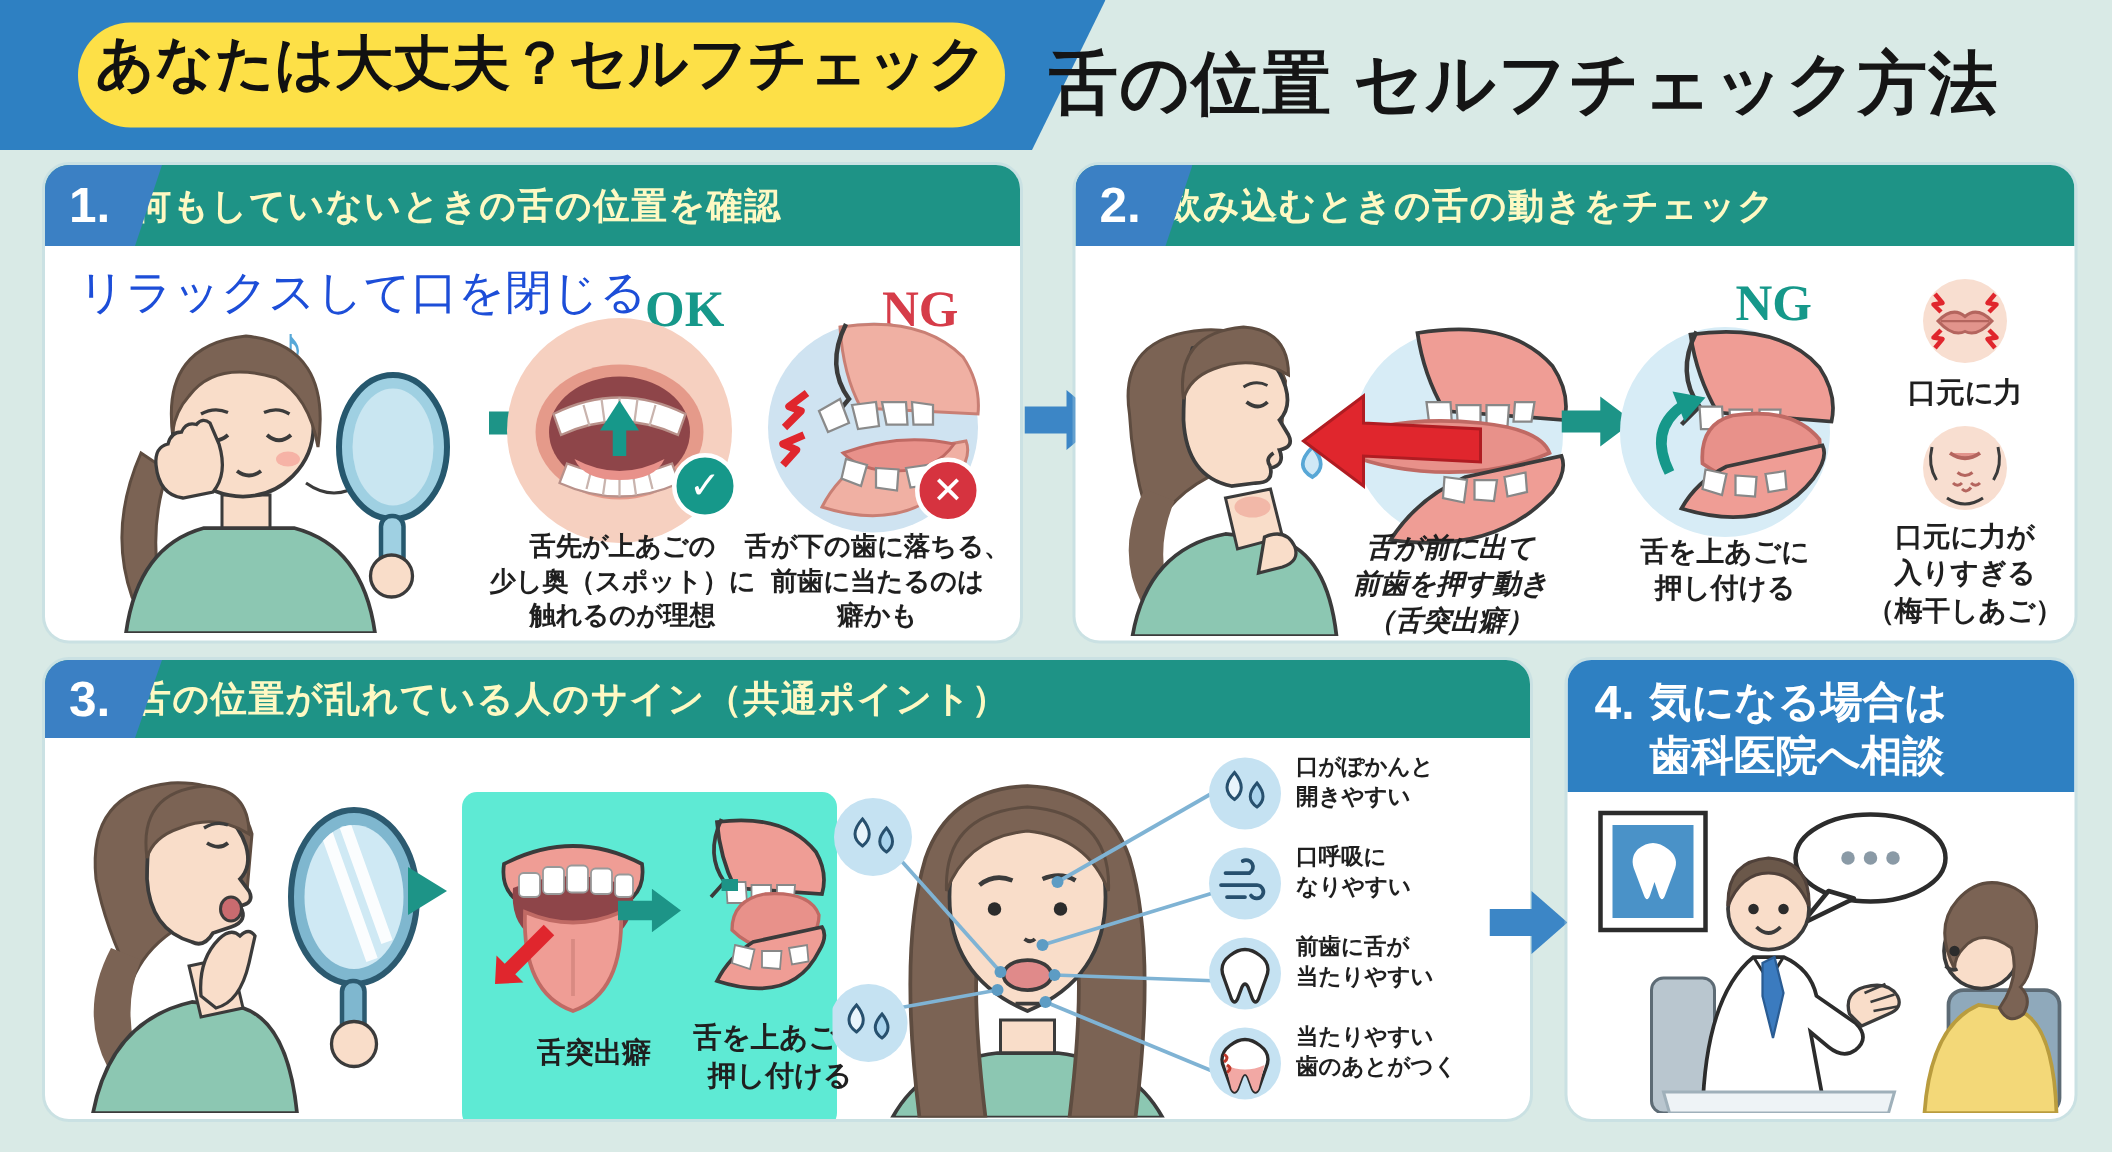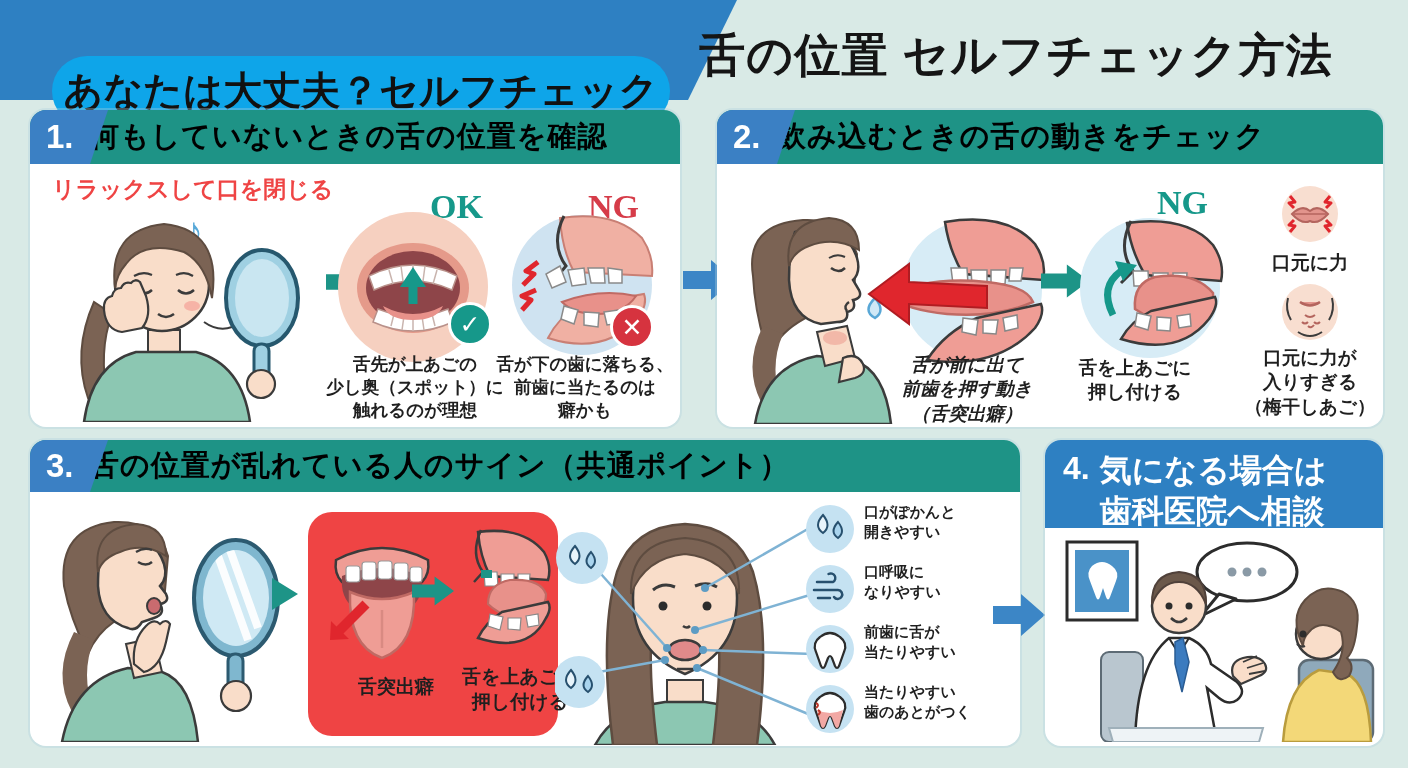--- a/index.html
+++ b/index.html
@@ -3,59 +3,59 @@
 <meta charset="utf-8">
 <style>
   * { margin:0; padding:0; box-sizing:border-box; }
   html,body { width:1408px; }
   body { font-family:"Liberation Sans","DejaVu Sans",sans-serif; }
   .canvas { position:relative; width:1408px; height:768px; background:#d9eae6; overflow:hidden; }
 
   
   .topbar-blue { position:absolute; left:0; top:0; width:745px; height:100px; background:#2e80c2;
                  clip-path:polygon(0 0,737px 0,688px 100%,0 100%); }
-  .badge { position:absolute; left:52px; top:15px; width:618px; height:70px; background:#0ea5e9; border-radius:35px;
-           display:flex; align-items:center; justify-content:center; font-size:39px; font-weight:bold; color:#111;margin-top:41px; }
+  .badge { position:absolute; left:52px; top:15px; width:618px; height:70px; background:#fde047; border-radius:35px;
+           display:flex; align-items:flex-start; justify-content:center; font-size:39px; font-weight:bold; color:#111; }
   .main-title { position:absolute; left:673px; top:25px; width:686px; text-align:center;
                 font-size:46px; font-weight:bold; color:#151515; letter-spacing:1px; }
 
   
   .panel { position:absolute; background:#fff; border-radius:16px; overflow:hidden;
            box-shadow:0 0 0 2px rgba(176,210,222,.35); }
   .panel-header { position:absolute; left:0; top:0; right:0; height:54px; background:#1e9386;
                   display:flex; align-items:center; }
   .num-block { position:absolute; left:0; top:0; width:78px; height:54px; background:#3b80c4;
                clip-path:polygon(0 0,100% 0,calc(100% - 18px) 100%,0 100%);
                color:#fff; font-size:33px; font-weight:bold; display:flex; align-items:center; padding-left:16px; }
-  .panel-title { margin-left:60px; color:#000000; font-size:29px; font-weight:bold; letter-spacing:1px; white-space:nowrap; }
+  .panel-title { margin-left:60px; color:#fef9c3; font-size:24px; font-weight:bold; letter-spacing:1px; white-space:nowrap; }
 
   .panel1 { left:30px;  top:110px; width:650px; height:317px; }
   .panel2 { left:717px; top:110px; width:666px; height:317px; }
   .panel3 { left:30px;  top:440px; width:990px; height:306px; }
   .panel4 { left:1045px;top:440px; width:338px; height:306px; }
 
   .abs { position:absolute; }
-  .instruction { position:absolute; font-size:23px; font-weight:bold; color:#ef4444; }
+  .instruction { position:absolute; font-size:31px; font-weight:normal; color:#1d4ed8; }
   .cap { position:absolute; text-align:center; font-weight:bold; font-size:17.5px; line-height:1.32;
          color:#1f1f1f; white-space:pre-line; }
   .okng { position:absolute; font-size:34px; font-weight:bold; text-align:left;font-family:Liberation Serif, serif; }
   .ok-color { color:#16988a; } .ng-color { color:#d63c49; } .ng-teal { color:#16988a; }
 
   .round-badge { position:absolute; width:44px; height:44px; border-radius:50%; border:3px solid #fff;
                  display:flex; align-items:center; justify-content:center; color:#fff; font-size:25px; font-weight:bold; }
   .badge-check { background:#16988a; } .badge-cross { background:#d6333f; }
 
   .sign-label { position:absolute; font-size:15px; font-weight:bold; line-height:1.32; color:#1f1f1f; white-space:pre-line; }
-  .blue-box { position:absolute; background:#ef4444; border-radius:24px; }
+  .blue-box { position:absolute; background:#5eead4; border-radius:10px;margin-top:16px; }
 
   
   .panel4-header { position:absolute; left:0; top:0; right:0; height:88px; background:#2e80c2;
                    display:flex; padding:10px 0 0 18px; }
   .p4-num { color:#fff; font-size:32px; font-weight:bold; margin-right:10px; }
-  .p4-title { color:#fff; font-size:32px; font-weight:bold; line-height:1.28; white-space:pre-line; }
+  .p4-title { color:#fff; font-size:28px; font-weight:bold; line-height:1.28; white-space:pre-line; }
 
   svg { display:block; }
 </style>
 </head>
 <body>
 
 <div class="canvas">
 
   <div class="topbar-blue"></div>
   <div class="badge">
@@ -209,21 +209,21 @@
       <g fill="#fff" stroke="#888" stroke-width="1.5">
         <path d="M62,100 l14,3 -3,14 -13,-4 Z"></path>
           <path d="M82,104 l14,1 -1,13 -13,-1 Z"></path>
           <path d="M102,103 l13,-2 1,12 -12,2 Z"></path>
       </g>
       <g>
         <path d="M38,102 Q24,74 46,58" fill="none" stroke="#16988a" stroke-width="7"></path>
         <polygon points="40,48 62,52 48,68" fill="#16988a"></polygon>
       </g>
     </svg>
-    <div class="cap" style="left:328px;top:246px;width:180px;font-size:18.5px;">舌を上あごに
+    <div class="cap" style="left:343px;top:246px;width:180px;font-size:18.5px;">舌を上あごに
 押し付ける</div>
 
     <svg class="abs" style="left:563px;top:74px;" width="60" height="60" viewBox="0 0 60 60">
       <circle cx="30" cy="30" r="28" fill="#f8ded0"></circle>
       <path d="M12,30 Q22,20 30,27 Q38,20 48,30 Q38,41 30,37 Q22,41 12,30 Z" fill="#e2948c" stroke="#b4655e" stroke-width="2"></path>
       <path d="M14,30 H46" stroke="#b4655e" stroke-width="1.5"></path>
       <g stroke="#e0262d" stroke-width="3" fill="none" stroke-linejoin="round">
         <path d="M10,12 l5,6 -6,1 5,5"></path>
           <path d="M50,12 l-5,6 6,1 -5,5"></path>
         <path d="M10,48 l5,-6 -6,-1 5,-5"></path>

